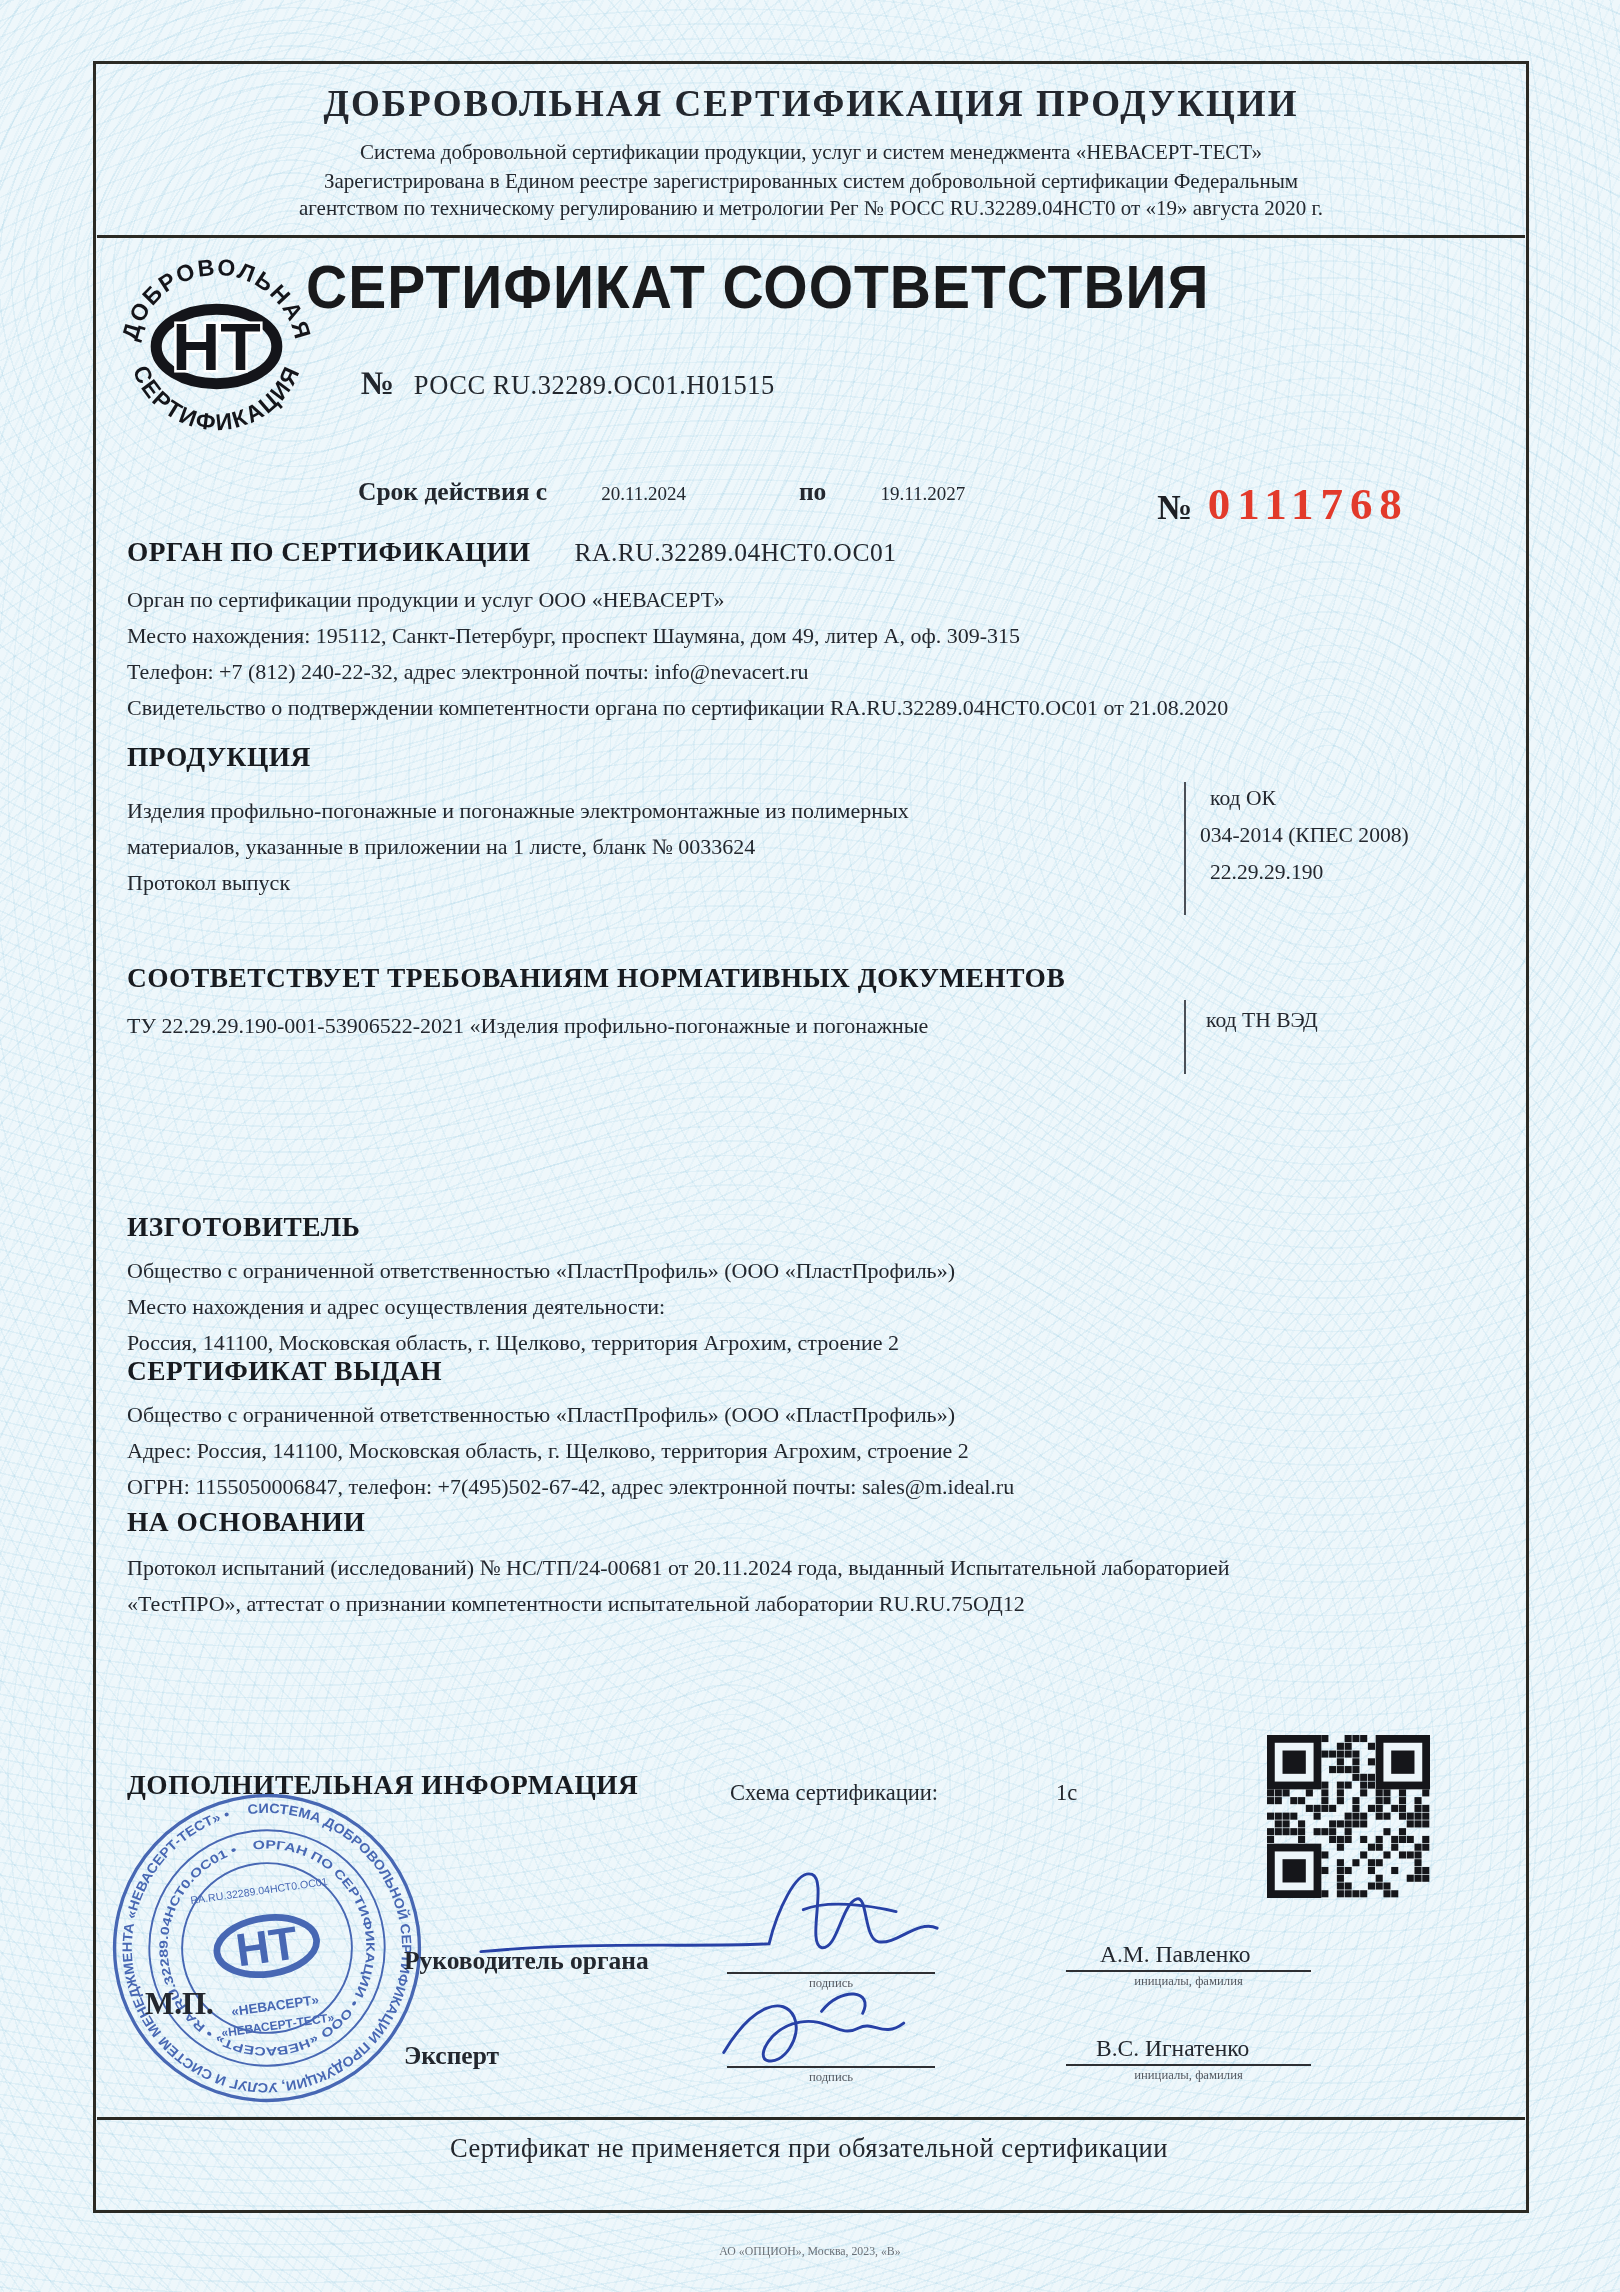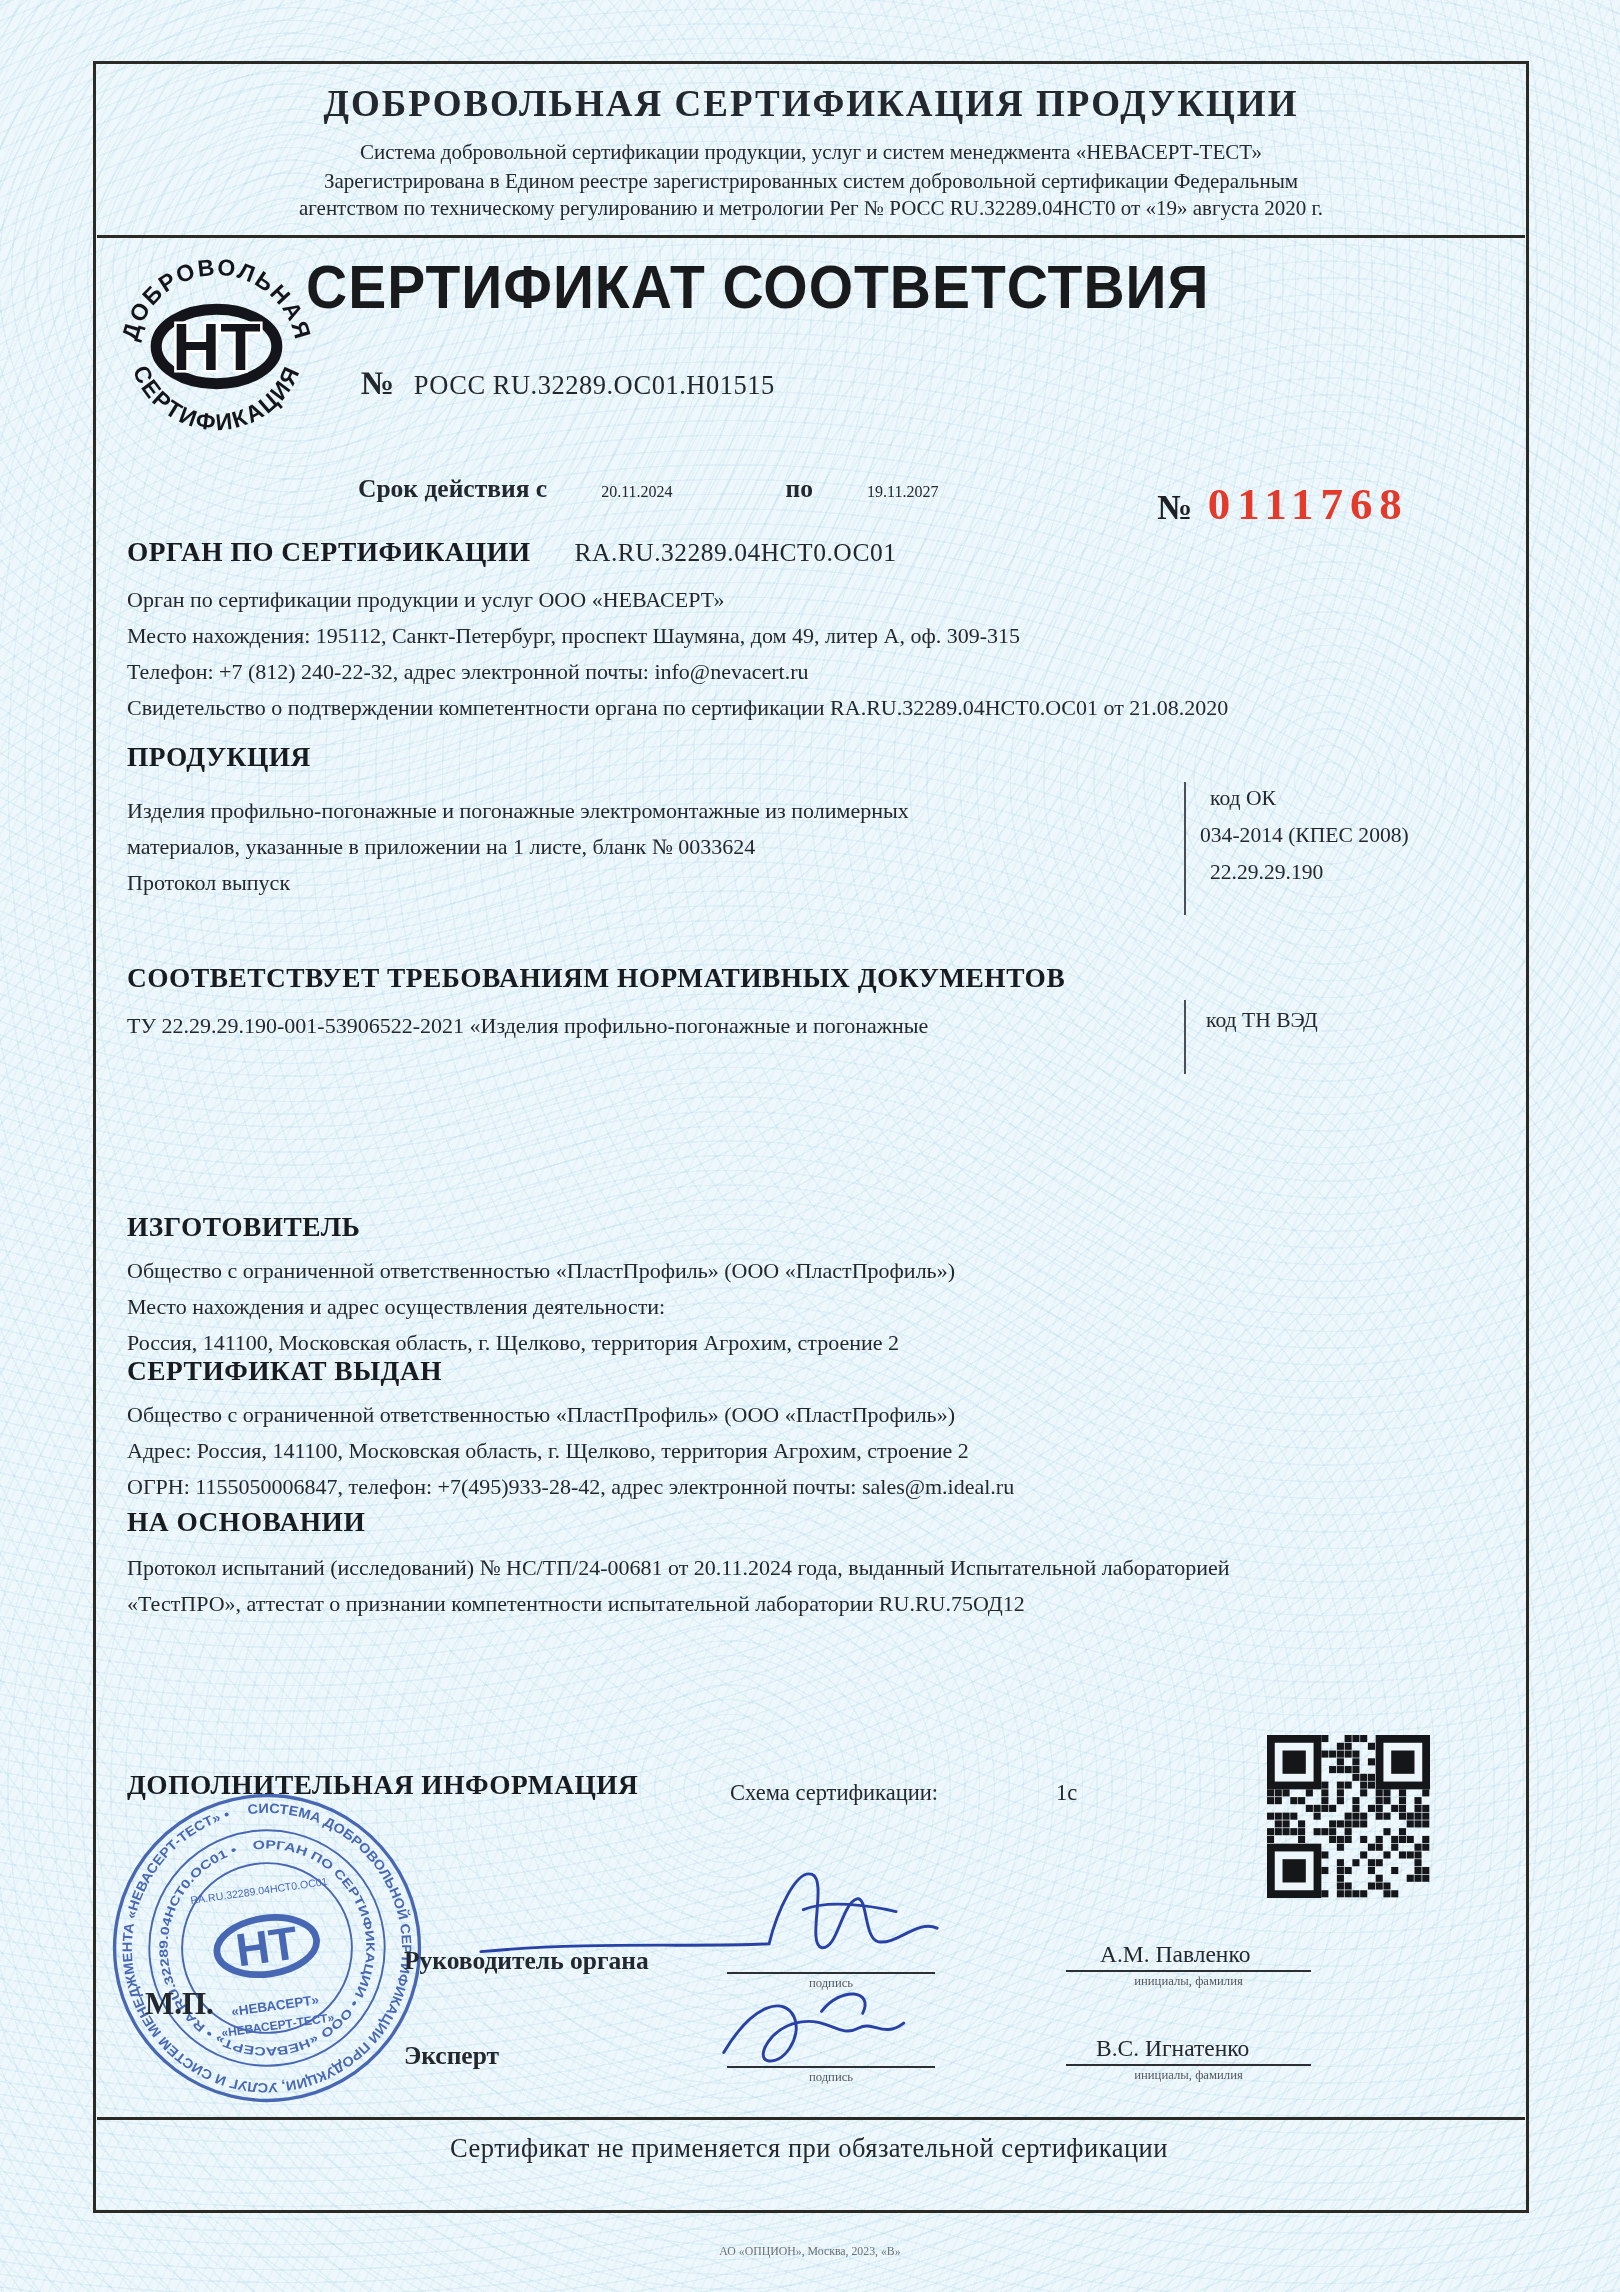--- a/index.html
+++ b/index.html
@@ -33,21 +33,21 @@
                   text-anchor:middle; }
 
   .cert-title { position:absolute; left:306px; top:251px; font-family:"Liberation Sans",sans-serif;
                 font-weight:700; font-size:57px; letter-spacing:1px; color:#191a1c;
                 transform:scaleY(1.08); transform-origin:left top; white-space:nowrap; }
 
   .numrow { position:absolute; display:flex; align-items:baseline; }
   .num-sign  { font-size:33px; font-weight:700; }
   .num-value { font-size:26.5px; letter-spacing:0.5px; }
   .val-label { font-size:25.5px; font-weight:700; }
-  .val-date  { font-size:16px;margin-top:44px; }
+  .val-date  { font-size:19px;margin-top:44px; }
   .blank-sign { font-size:35px; font-weight:700; color:#1d1f24; }
   .blank-num  { font-size:45px; font-weight:700; letter-spacing:6.9px; color:#e23a2b; }
 
   
   .section { position:absolute; left:127px; width:1343px; }
   .sec-head { font-size:27.4px; font-weight:700; letter-spacing:0.5px; color:#181b20; }
   .sec-headrow { display:flex; align-items:baseline; gap:44px; }
   .sec-code { font-size:25.5px; font-weight:400; letter-spacing:0.5px; }
   .sec-body { margin-top:13.7px; font-size:22px; line-height:36px; }
   .narrow .sec-body { max-width:1029px; }
@@ -172,21 +172,21 @@
       <div>Место нахождения и адрес осуществления деятельности:</div>
       <div>Россия, 141100, Московская область, г. Щелково, территория Агрохим, строение 2</div>
     </div>
   </div>
 
   <div class="section" style="top:1356px;">
     <div class="sec-head">СЕРТИФИКАТ ВЫДАН</div>
     <div class="sec-body" style="margin-top:9.8px;">
       <div>Общество с ограниченной ответственностью «ПластПрофиль» (ООО «ПластПрофиль»)</div>
       <div>Адрес: Россия, 141100, Московская область, г. Щелково, территория Агрохим, строение 2</div>
-      <div>ОГРН: 1155050006847, телефон: +7(495)933-28-42, адрес электронной почты: sales@m.ideal.ru</div>
+      <div>ОГРН: 1155050006847, телефон: +7(495)502-67-42, адрес электронной почты: sales@m.ideal.ru</div>
     </div>
   </div>
 
   <div class="section" style="top:1507px;">
     <div class="sec-head">НА ОСНОВАНИИ</div>
     <div class="sec-body" style="margin-top:11.8px;">
       <div>Протокол испытаний (исследований) № НС/ТП/24-00681 от 20.11.2024 года, выданный Испытательной лабораторией</div>
       <div>«ТестПРО», аттестат о признании компетентности испытательной лаборатории RU.RU.75ОД12</div>
     </div>
   </div>

